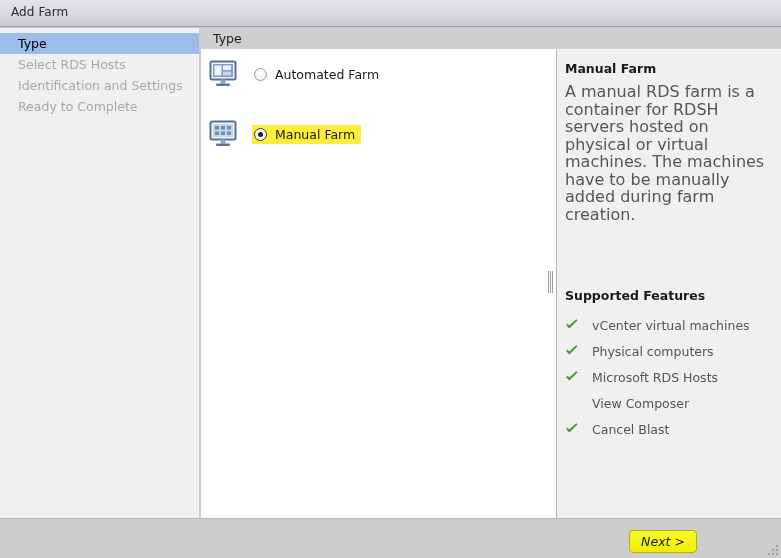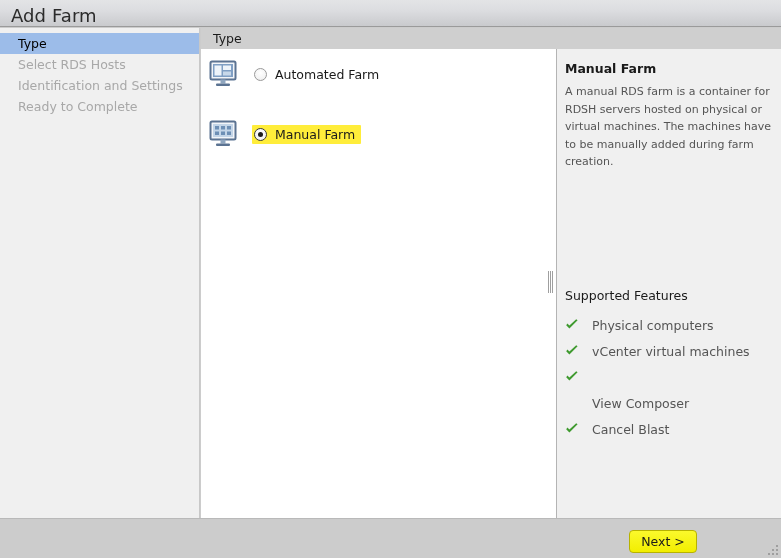--- a/index.html
+++ b/index.html
@@ -29,21 +29,21 @@
     width: 781px;
     height: 27px;
     background: linear-gradient(to bottom, #e3e4e6 0%, #dcdde0 40%, #c9cacd 100%);
     border-bottom: 1px solid #9a9a9a;
     box-sizing: border-box;
   }
   .titlebar-text {
     position: absolute;
     left: 11px;
     top: 5px;
-    font-size: 18px;
+    font-size: 12px;
     color: #2b2b2b;
     letter-spacing: .1px;
   }
 
   
   .sidebar {
     position: absolute;
     left: 0;
     top: 28px;
     width: 200px;
@@ -173,28 +173,28 @@
     box-sizing: border-box;
     padding: 6px 12px 0 8px;
   }
   .info-title {
     font-size: 12.5px;
     font-weight: bold;
     color: #1a1a1a;
     margin: 6px 0 7px 0;
   }
   .info-body {
-    font-size: 11px;
+    font-size: 16px;
     color: #555555;
     line-height: 17.5px;
     width: 208px;
   }
   .features-title {
     font-size: 12.5px;
-    font-weight: normal;
+    font-weight: bold;
     color: #1a1a1a;
     position: absolute;
     left: 8px;
     top: 239px;
   }
   .feature-list {
     position: absolute;
     left: 8px;
     top: 263px;
     width: 210px;
@@ -233,20 +233,21 @@
     top: 11px;
     height: 23px;
     border-radius: 4px;
     font-size: 12.5px;
     color: #1a1a1a;
     box-sizing: border-box;
     display: flex;
     align-items: center;
     justify-content: center;
     cursor: default;
+    font-style: italic;
   }
   .btn-next {
     left: 629px;
     width: 68px;
     background: #f7f40f;
     background: linear-gradient(to bottom, #fbf92c 0%, #f2ee00 100%);
     border: 1px solid #b7b200;
   }
   .btn-cancel {
     left: 705px;
@@ -351,38 +352,39 @@
 
     <div class="features-title">Supported Features</div>
 
     <div class="feature-list">
       <div class="feature-row">
         <span class="check">
           <svg width="14" height="12" viewBox="0 0 14 12" xmlns="http://www.w3.org/2000/svg">
             <path d="M1.2 6.2 L4.4 9.4 L12.6 1.2 L11.2 0.2 L4.4 6.6 L2.4 4.6 Z" fill="#3f9a2f"></path>
           </svg>
         </span>
-        <span class="feature-label">Physical computers</span>
+        <span class="feature-label">vCenter virtual machines</span>
       </div>
 
       <div class="feature-row">
         <span class="check">
           <svg width="14" height="12" viewBox="0 0 14 12" xmlns="http://www.w3.org/2000/svg">
             <path d="M1.2 6.2 L4.4 9.4 L12.6 1.2 L11.2 0.2 L4.4 6.6 L2.4 4.6 Z" fill="#3f9a2f"></path>
           </svg>
         </span>
-        <span class="feature-label">vCenter virtual machines</span>
+        <span class="feature-label">Physical computers</span>
       </div>
 
       <div class="feature-row">
         <span class="check">
           <svg width="14" height="12" viewBox="0 0 14 12" xmlns="http://www.w3.org/2000/svg">
             <path d="M1.2 6.2 L4.4 9.4 L12.6 1.2 L11.2 0.2 L4.4 6.6 L2.4 4.6 Z" fill="#3f9a2f"></path>
           </svg>
         </span>
+        <span class="feature-label">Microsoft RDS Hosts</span>
       </div>
 
       <div class="feature-row">
         <span class="check"></span>
         <span class="feature-label">View Composer</span>
       </div>
 
 
       <div class="feature-row">
         <span class="check">

